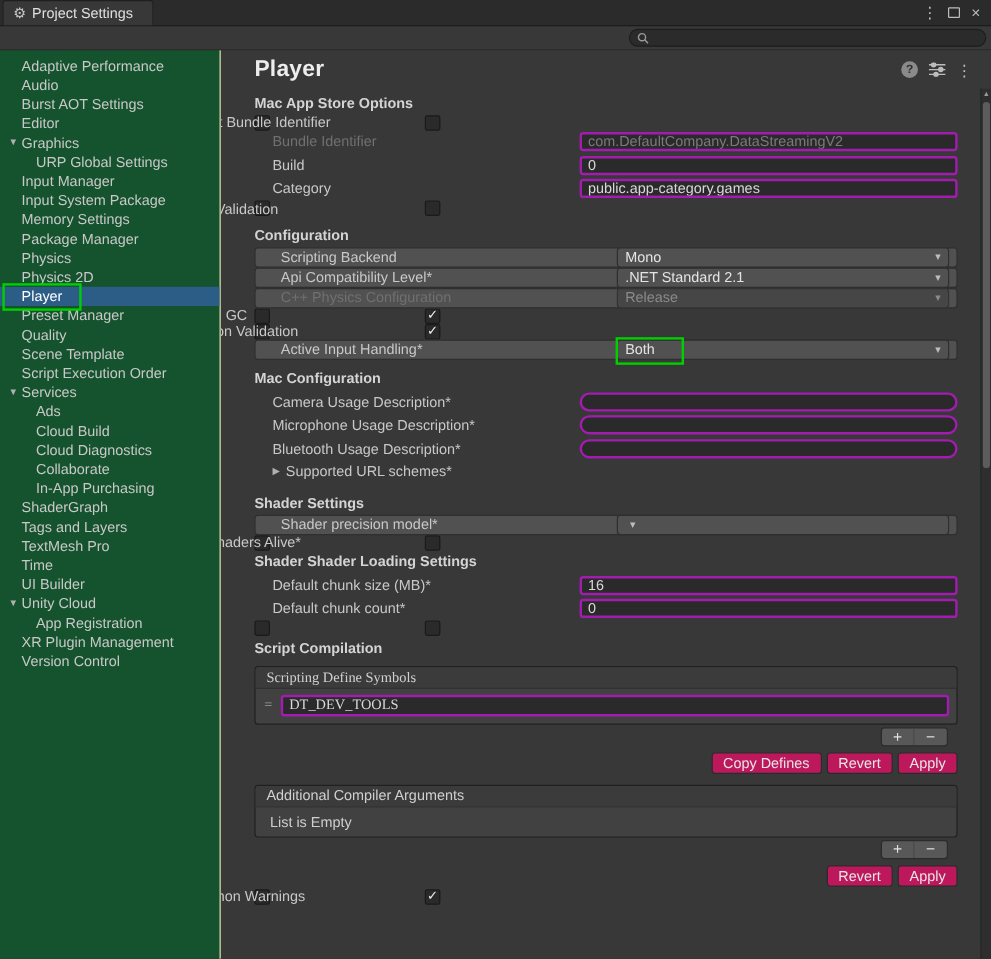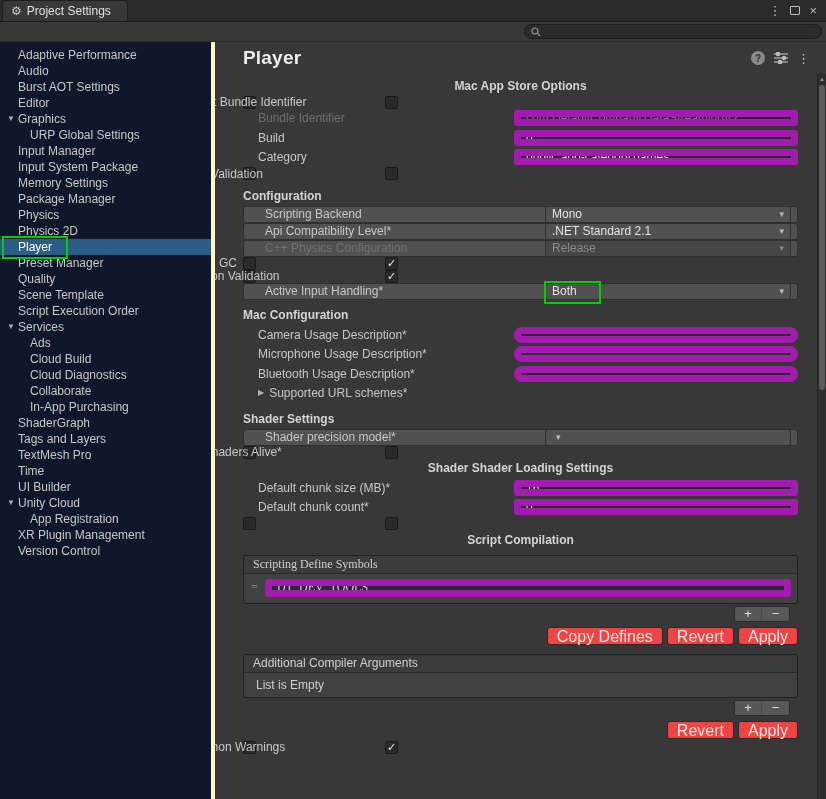--- a/index.html
+++ b/index.html
@@ -23,21 +23,21 @@
     display:flex; justify-content:flex-end; align-items:center; padding:0 4px; }
   .searchbox { width:298px; height:15px; background:#2b2b2b; border:1px solid #1d1d1d; border-radius:8px;
     display:flex; align-items:center; gap:4px; padding:0 6px; }
   .search-input { flex:1; background:transparent; border:none; outline:none; color:#ddd;
     font-size:11px; font-family:inherit; height:13px; }
 
   
   .body { flex:1; display:flex; min-height:0; }
 
   
-  .sidebar { width:215px; flex:none; background:#0f172a; border-right:4px solid #fef9c3;
+  .sidebar { width:184px; flex:none; background:#14532d; border-right:1px solid #fef9c3;
     padding-top:5px; overflow:hidden; }
   .sb-item { position:relative; height:16px; display:flex; align-items:center; padding-left:4px;
     color:#c8c8c8; white-space:nowrap; }
   .sb-item .fold { width:14px; flex:none; font-size:8px; color:#b0b0b0; text-align:center; line-height:1; }
   .sb-item.child { padding-left:16px; }
   .sb-item.selected { background:var(--selection-blue,#2c5d87); color:#ffffff; }
   .sb-item.annotated::before { content:""; position:absolute; left:2px; top:-3px; width:66px; height:23px;
     border:2px solid var(--annotation-green,#00d000); pointer-events:none; z-index:5; }
 
   
@@ -46,41 +46,41 @@
     padding:0 16px 0 28px; }
   .main-title { font-size:19px; font-weight:bold; color:#ededed; letter-spacing:.2px; }
   .header-icons { display:flex; align-items:center; gap:9px; }
   .help-icon { width:14px; height:14px; border-radius:50%; background:#8a8a8a; color:#2e2e2e;
     font-size:10px; font-weight:bold; display:flex; align-items:center; justify-content:center; }
   .kebab { color:#c0c0c0; font-size:13px; line-height:1; }
 
   .content { flex:1; padding:2px 28px 0 28px; overflow:hidden; position:relative; }
   .row { display:flex; align-items:center; height:19.5px; }
   .row.section { margin-top:6px; }
-  .row.section:first-child, .row.section.tight { margin-top:0;justify-content:center; }
+  .row.section:first-child, .row.section.tight { margin-top:0; }
   .section-label { font-weight:bold; color:#d4d4d4; }
   .row .label { width:271px; flex:none; padding-left:15px; color:#c8c8c8; white-space:nowrap; overflow:hidden; }
   .row .label.disabled { color:#707070; }
   .row .field { flex:1; display:flex; align-items:center; min-width:0; }
 
   .checkbox { width:13px; height:13px; background:#2a2a2a; border:1px solid #1a1a1a; border-radius:2px;
     display:flex; align-items:center; justify-content:center; flex:none; }
   .checkbox span { font-size:11px; line-height:1; color:#eaeaea; }
 
   .dropdown { position:relative; flex:1; height:17px; background:#515151; border:1px solid #2f2f2f;
     border-radius:3px; display:flex; align-items:center; justify-content:space-between; padding:0 6px;
     color:#e4e4e4; min-width:0;gap:24px; }
   .dropdown .dd-value { white-space:nowrap; overflow:hidden; }
   .dropdown .dd-arrow { color:#bdbdbd; font-size:9px; flex:none; margin-left:4px; line-height:1; }
   .dropdown.disabled { background:#464646; color:#8a8a8a; border-color:#333333; }
   .dropdown.disabled .dd-arrow { color:#8a8a8a; }
   .dropdown.annotated::before { content:""; position:absolute; left:-2px; top:-3px; width:57px; height:23px;
     border:2px solid var(--annotation-green,#00d000); pointer-events:none; z-index:5; }
 
-  .textfield { flex:1; height:16px; background:#2a2a2a; border:7px solid #a21caf; border-radius:3px;
+  .textfield { flex:1; height:16px; background:#2a2a2a; border:2px solid #a21caf; border-radius:3px;
     color:#d8d8d8; font-size:12px; font-family:inherit; padding:0 5px; outline:none; min-width:0; }
   .textfield.pill { border-radius:8px; }
   .textfield.disabled, .textfield:disabled { color:#7a7a7a; background:#2a2a2a; -webkit-text-fill-color:#7a7a7a; }
 
   .foldout-label { display:flex; align-items:center; gap:5px; }
   .tri { font-size:8px; color:#b0b0b0; line-height:1; }
 
   
   .listbox { border:1px solid #202020; border-radius:3px; background:#414141; }
   .listbox.defines { margin-top:5px;font-family:Liberation Serif, serif; }
@@ -90,22 +90,22 @@
   .listbox-body { padding:5px 6px 6px 6px; }
   .define-row { display:flex; align-items:center; gap:6px; }
   .drag-handle { color:#9a9a9a; font-size:12px; width:9px; flex:none; text-align:center; }
   .define-field { height:18px; }
   .empty-row { height:24px; display:flex; align-items:center; padding:0 12px; color:#cfcfcf; }
   .list-footer { display:flex; justify-content:flex-end; padding-right:8px; margin-top:2px; }
   .pm-bar { display:flex; height:16px; background:#585858; border:1px solid #2b2b2b; border-radius:3px; overflow:hidden; }
   .pm-btn { width:27px; text-align:center; color:#e0e0e0; font-size:13px; line-height:14px; }
   .pm-btn:first-child { border-right:1px solid #4a4a4a; }
   .btn-row { display:flex; justify-content:flex-end; gap:4px; margin-top:5px; }
-  .btn { background:#ef4444; border:1px solid #2b2b2b; border-radius:3px; color:#e6e6e6;
-    font-size:16px; font-family:inherit; height:18px; padding:0 9px; }
+  .btn { background:#be185d; border:1px solid #2b2b2b; border-radius:3px; color:#e6e6e6;
+    font-size:12px; font-family:inherit; height:18px; padding:0 9px; }
   .row.partial { margin-top:2px; }
 
   
   .scrollbar { position:absolute; top:32px; right:0; bottom:0; width:9px; background:#2e2e2e; border-left:1px solid #262626; }
   .scroll-up { position:absolute; top:2px; left:0; width:8px; text-align:center; font-size:6px; color:#9a9a9a; line-height:1; }
   .scroll-thumb { position:absolute; top:11px; left:1px; width:6px; height:305px; background:#5c5c5c; border-radius:3px; }
 </style>
 </head>
 <body>
 

